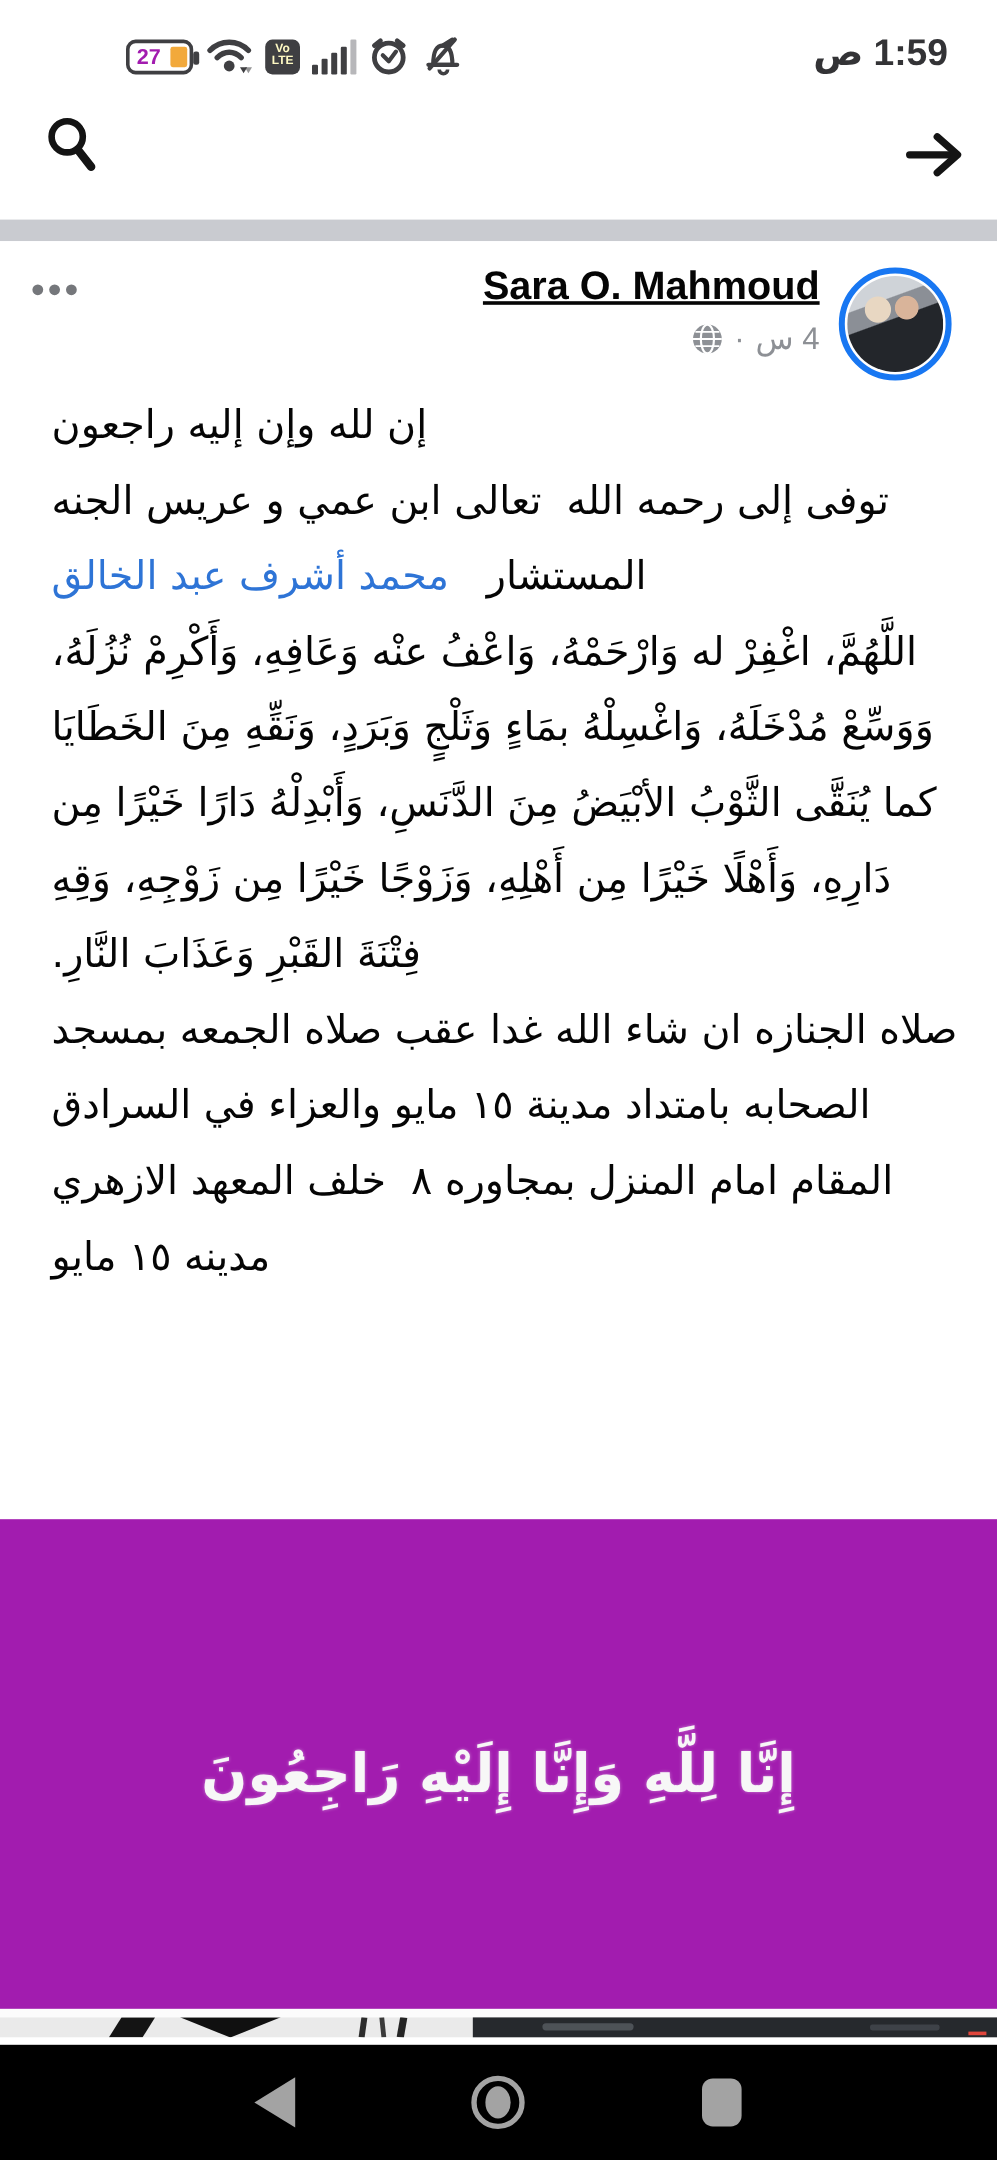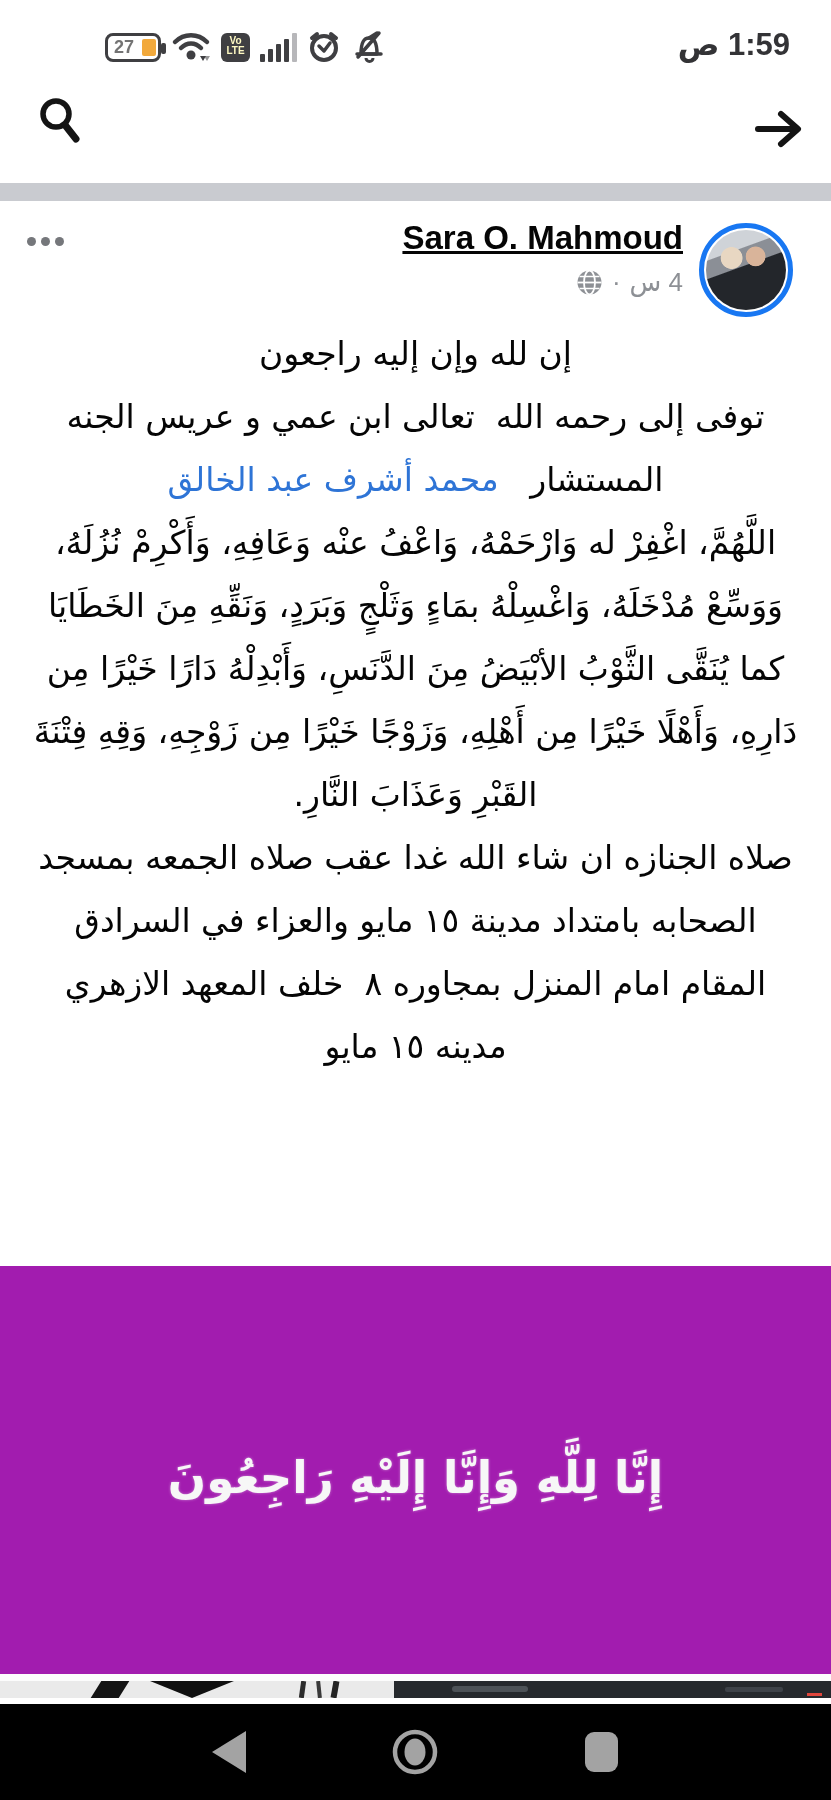--- a/index.html
+++ b/index.html
@@ -5,21 +5,21 @@
   * { margin:0; padding:0; box-sizing:border-box; }
   body { background:#888; font-family:"Liberation Sans","DejaVu Sans",sans-serif; }
   .screen { position:relative; width:831px; height:1800px; margin:0 auto; background:#ffffff; overflow:hidden; }
 
   
   .status-bar { position:absolute; top:24px; left:0; right:0; height:44px; }
   .status-icons { position:absolute; left:105px; top:6px; display:flex; align-items:center; gap:10px; }
   .status-time { position:absolute; right:41px; top:2px; font-size:31px; font-weight:bold; color:#333336; direction:rtl; }
 
   .battery { position:relative; width:56px; height:29px; border:3px solid #3f3f42; border-radius:8px; background:#fff; }
-  .battery .pct { position:absolute; left:6px; top:1px; font-size:18px; color:#737373; font-weight:bold; }
+  .battery .pct { position:absolute; left:6px; top:1px; font-size:18px; color:#a21caf; font-weight:bold; }
   .battery .fill { position:absolute; right:2px; top:3px; width:14px; height:17px; background:#f2a93b; border-radius:2px; }
   .battery .nub { position:absolute; right:-8px; top:7px; width:5px; height:11px; background:#3f3f42; border-radius:2px; }
 
   .volte { width:29px; height:29px; background:#3f3f42; border-radius:6px; color:#fef9c3; text-align:center; line-height:1; padding-top:3px; }
   .volte .t { display:block; font-size:10px; font-weight:bold; }
   .volte .b { display:block; font-size:10px; font-weight:bold; }
 
   .sigbars { display:flex; align-items:flex-end; gap:3px; height:30px; }
   .sigbars i { display:block; width:5px; background:#3f3f42; border-radius:1px; }
   .sigbars i:nth-child(1){height:8px;} .sigbars i:nth-child(2){height:13px;}
@@ -42,21 +42,21 @@
     background:
       radial-gradient(circle at 32% 35%, #e8d7c2 0 14%, transparent 15%),
       radial-gradient(circle at 62% 33%, #d9b49a 0 13%, transparent 14%),
       linear-gradient(160deg, #cfd3d8 0 28%, #8b8f96 29% 45%, #23262b 46% 100%);
   }
   .name-block { position:absolute; right:148px; top:18px; text-align:right; }
   .author-name { font-size:33px; font-weight:bold; color:#050505; cursor:pointer;text-decoration:underline; }
   .meta-row { margin-top:10px; direction:rtl; display:flex; align-items:center; gap:9px; justify-content:flex-start; color:#8d9095; font-size:26px; }
 
   
-  .post-body { position:relative; margin-top:316px; min-height:950px; padding:6px 30px 0 30px; direction:rtl; text-align:center; font-family:"DejaVu Sans",sans-serif; font-size:33px; line-height:63px; color:#050505; }
+  .post-body { position:relative; margin-top:316px; min-height:950px; padding:6px 30px 0 30px; direction:rtl; text-align:left; font-family:"DejaVu Sans",sans-serif; font-size:33px; line-height:63px; color:#050505;margin-left:13px; }
   .post-body .para { white-space:pre-wrap; }
   .post-body .link { color:#2e74d6; cursor:pointer; }
 
   
   .post-image { position:relative; width:100%; height:408px; background:#a21caf; display:flex; align-items:center; justify-content:center; cursor:pointer; }
   .calligraphy { direction:rtl; font-family:"DejaVu Sans",sans-serif; font-size:45px; font-weight:bold; color:#f7f7f7; letter-spacing:1px; text-shadow:0 0 3px rgba(255,255,255,.45); padding-top:14px; }
 
   
   .white-line { width:100%; height:7px; background:#fcfcfc; }
   .sliver { position:relative; width:100%; height:17px; overflow:hidden; }

